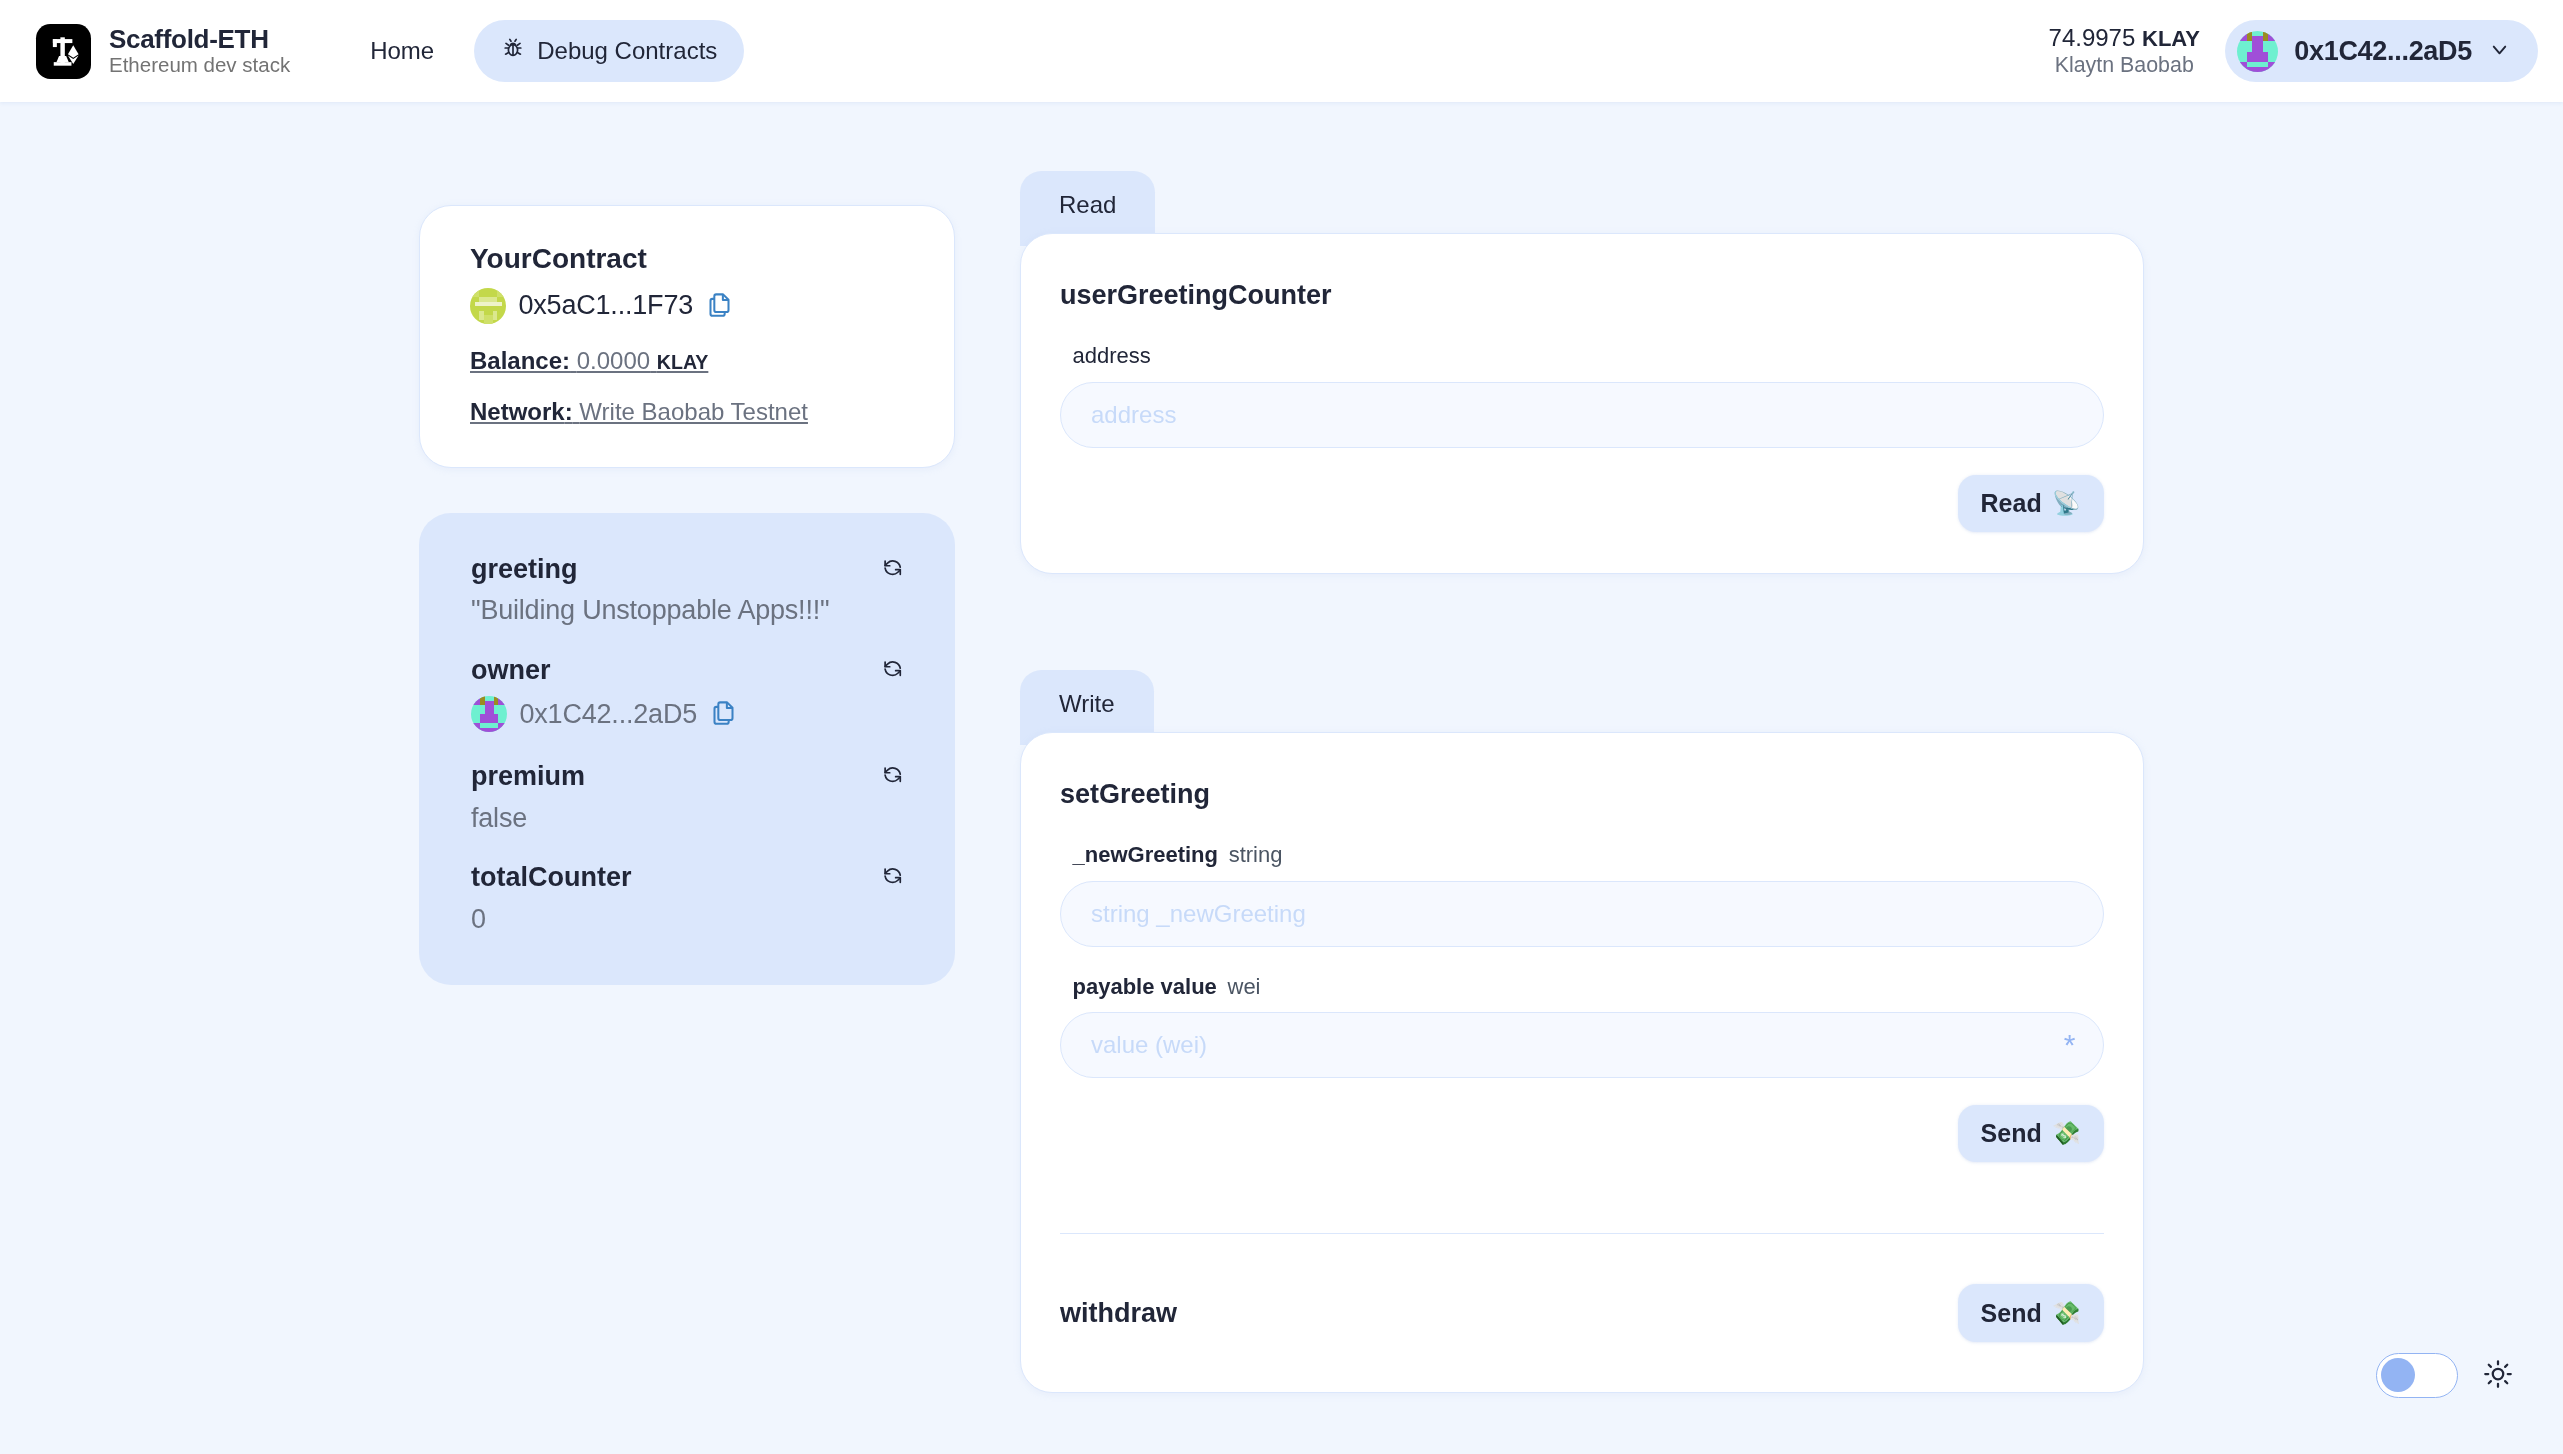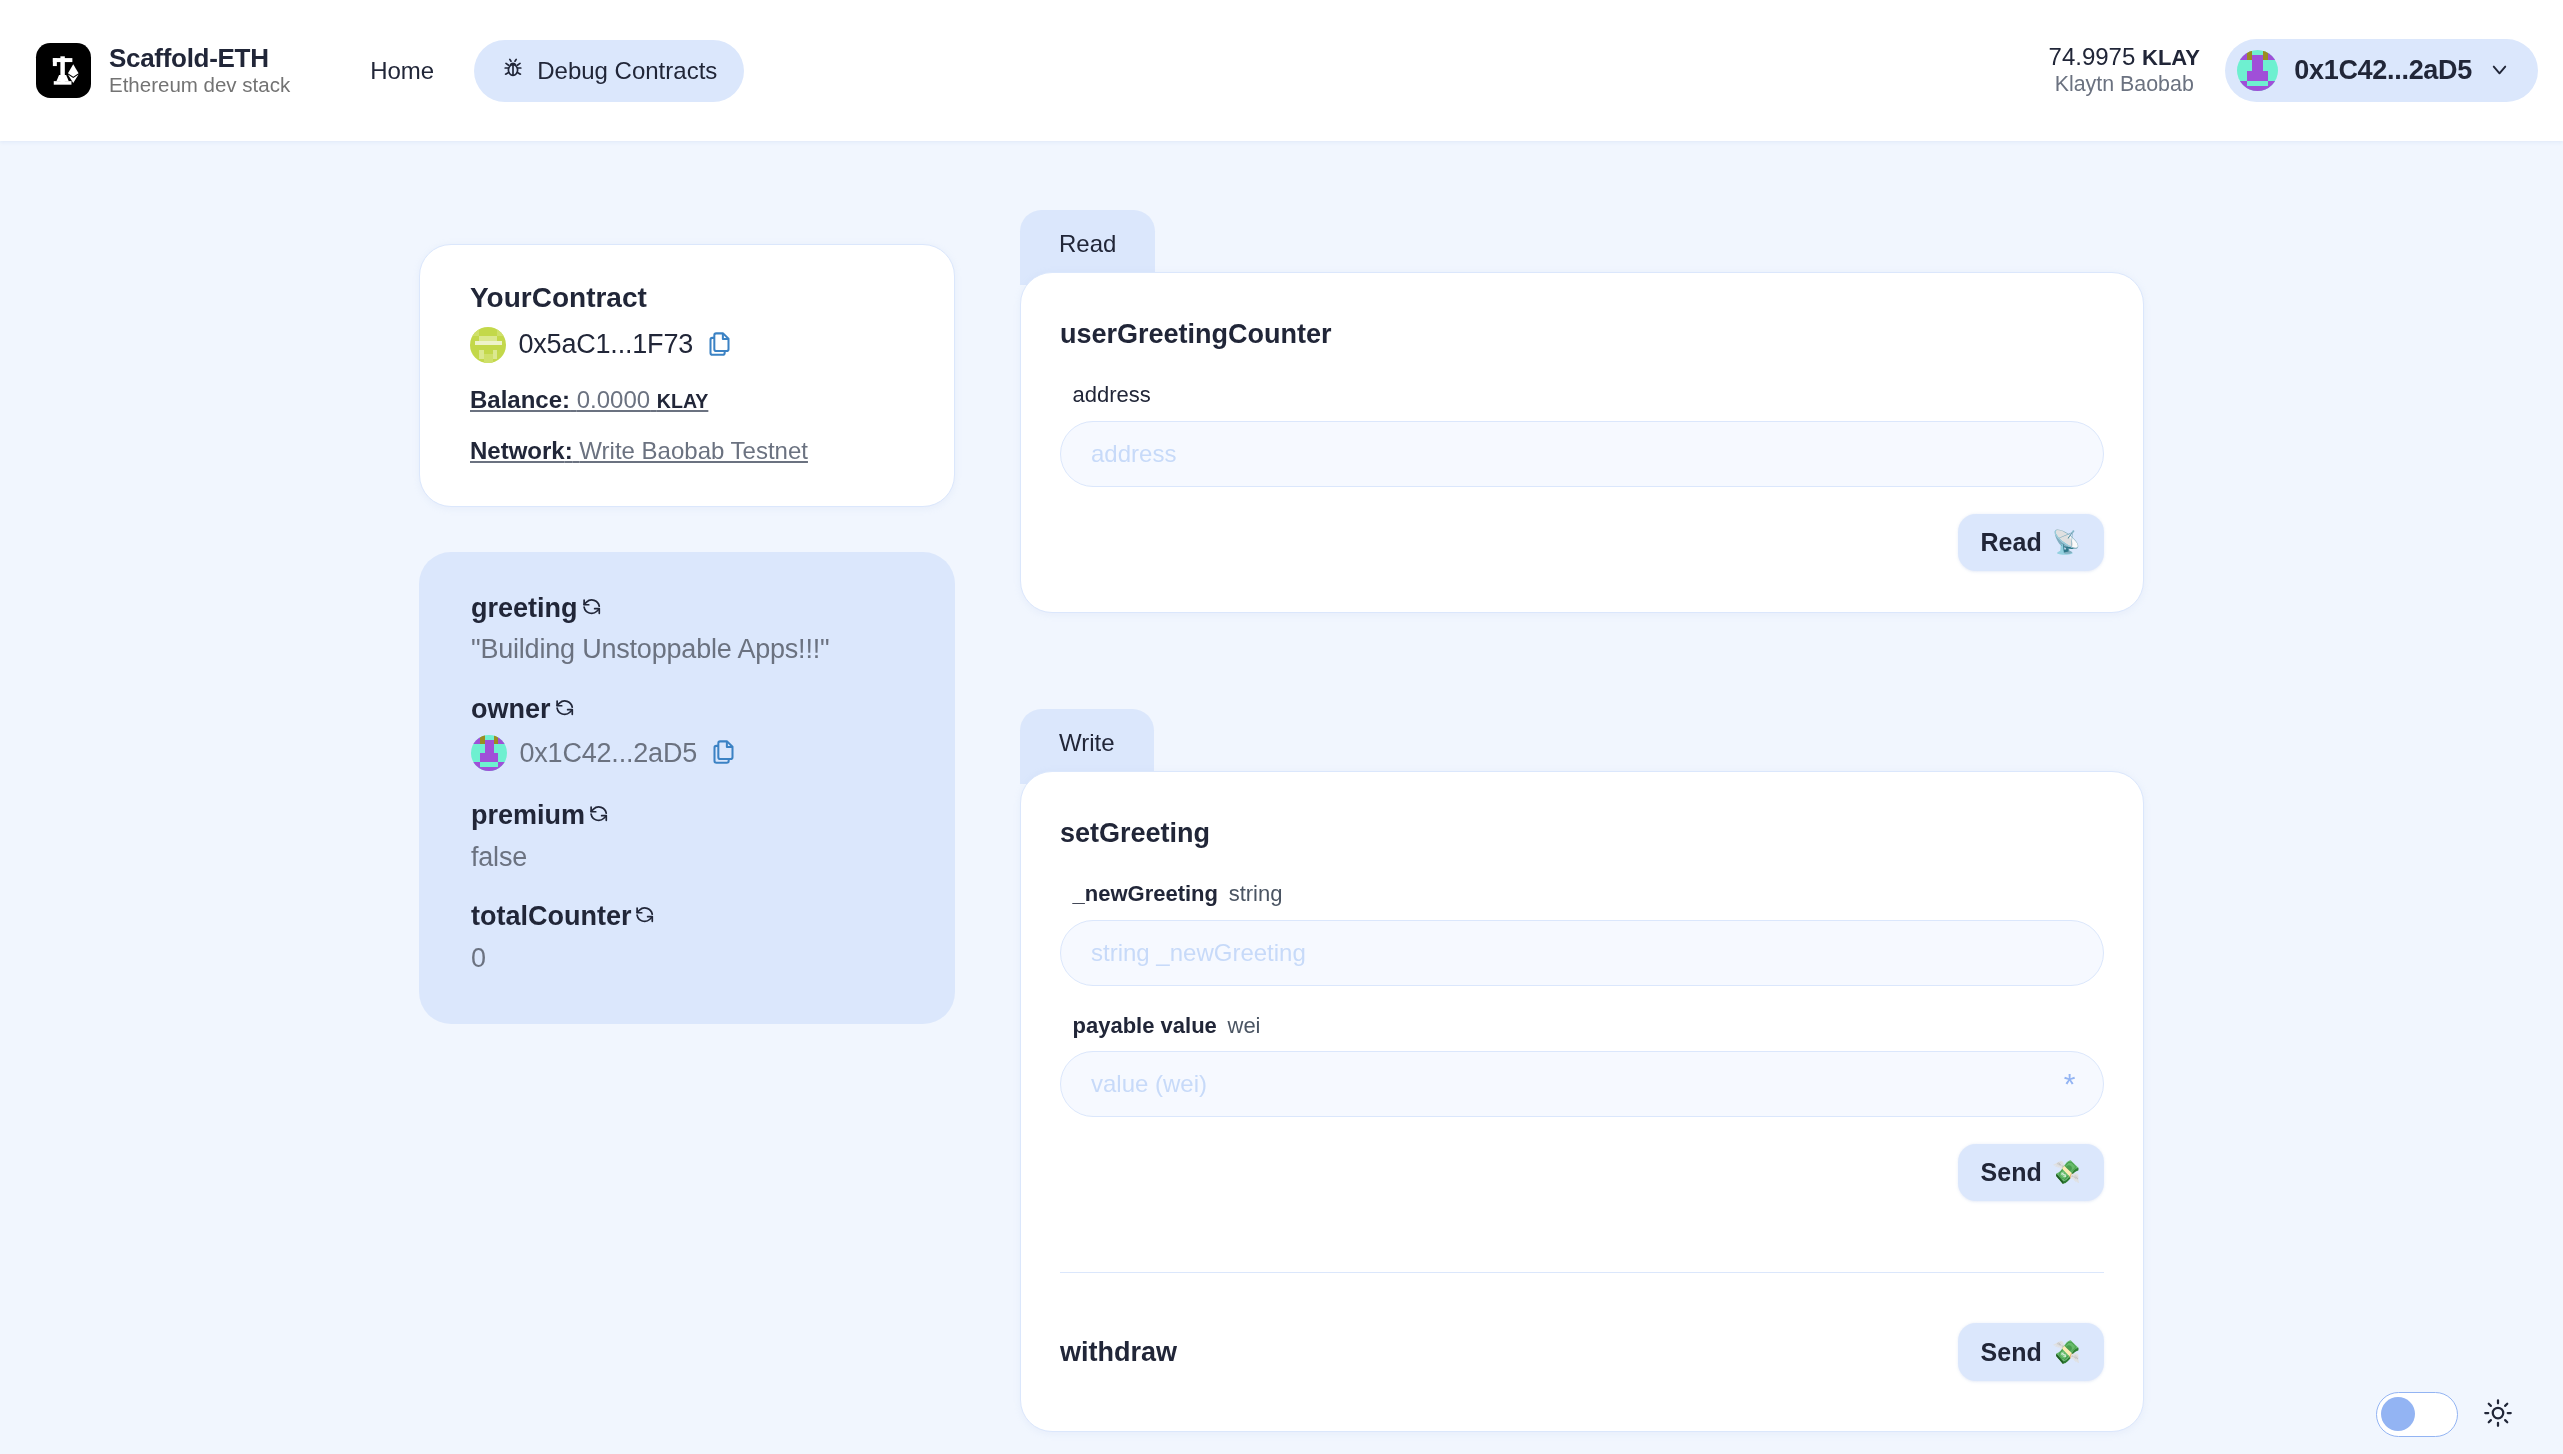--- a/index.html
+++ b/index.html
@@ -13,21 +13,21 @@
   body {
     font-family: "Liberation Sans", sans-serif;
     background: #f1f6fe;
     color: #212638;
     -webkit-font-smoothing: antialiased;
   }
 
   
   .header {
     position: relative;
-    height: 141px;
+    height: 102px;
     background: #ffffff;
     display: flex;
     align-items: center;
     padding: 0 25px 0 36px;
     box-shadow: 0 1.8px 3.6px rgba(170, 190, 230, 0.22);
     z-index: 10;
   }
 
   .brand {
     display: flex;
@@ -181,20 +181,21 @@
     border-radius: 32px;
     padding: 41px 52px 50px 52px;
   }
   .state-item { margin-bottom: 28.5px; }
   .state-item:last-child { margin-bottom: 0; }
   .state-name-row {
     display: flex;
     align-items: center;
     gap: 3px;
     margin-bottom: 10.7px;
+    justify-content: space-between;
   }
   .state-name {
     font-size: 27px;
     font-weight: bold;
     color: #212638;
   }
   .state-value {
     font-size: 27px;
     color: #6b7280;
     letter-spacing: -0.2px;

